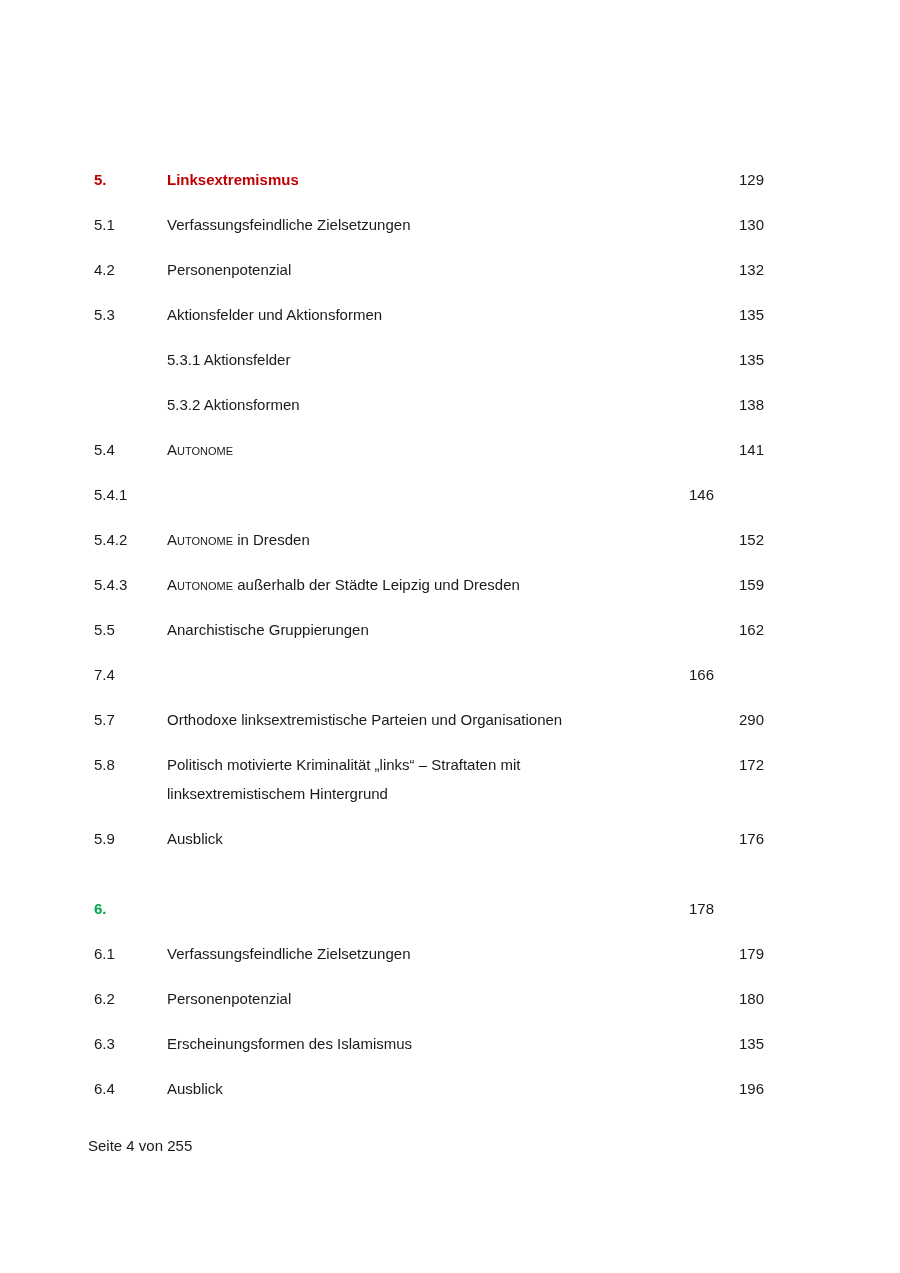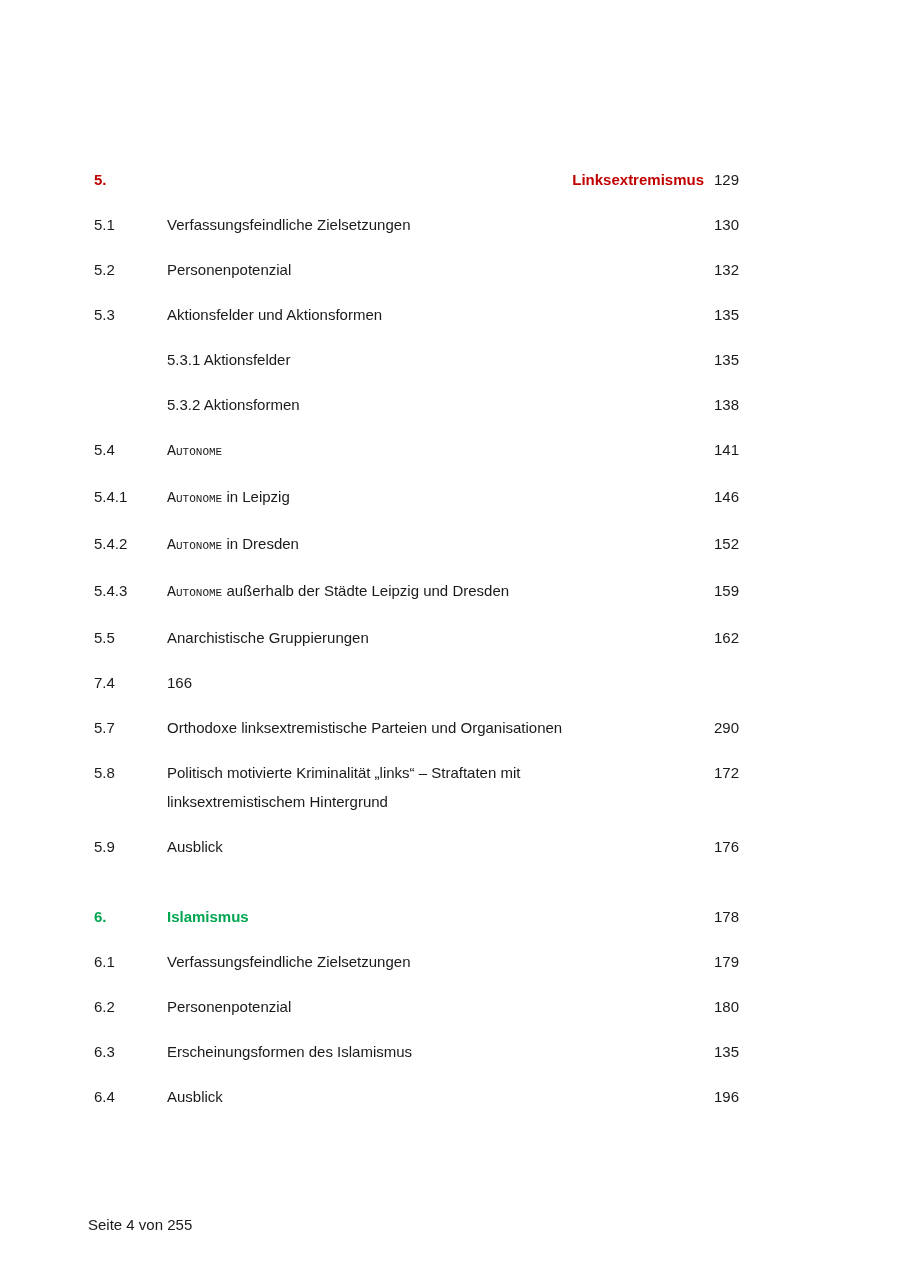--- a/index.html
+++ b/index.html
@@ -25,55 +25,55 @@
   }
   .toc-row {
     display: grid;
     grid-template-columns: 73px 1fr 50px;
     line-height: 29px;
     margin-bottom: 11.6px;
     margin-top: 16px;
   }
   .toc-row .num   { text-align: left; }
   .toc-row .title { text-align: left; padding-right: 10px; }
-  .toc-row .pg    { }
+  .toc-row .pg    { text-align: right; }
   .section-header {
     font-weight: bold;
     margin-top: 41px;
   }
   .section-header:first-child { margin-top: 0; }
   .section-header .pg {
     font-weight: normal;
     color: #1a1a1a;
   }
-  .sc { font-variant: small-caps; font-family: Liberation Mono, monospace; }
+  .sc { font-variant: small-caps; }
   .footer {
     position: absolute;
     left: 88px;
-    top: 1210px;
+    top: 1131px;
     line-height: 29px;
   }
 </style>
 </head>
 <body>
 
 <div class="page">
   <div class="toc" id="toc">
       <div class="toc-row section-header">
         <div class="num" style="color: rgb(192, 0, 0);">5.</div>
-        <div class="title" style="color: rgb(192, 0, 0); text-align: right;">Linksextremismus</div>
+        <div class="title" style="color: rgb(192, 0, 0);">Linksextremismus</div>
         <div class="pg">129</div>
       </div>
       <div class="toc-row">
         <div class="num">5.1</div>
         <div class="title"><span>Verfassungsfeindliche Zielsetzungen</span></div>
         <div class="pg">130</div>
       </div>
       <div class="toc-row">
-        <div class="num">5.2</div>
+        <div class="num">4.2</div>
         <div class="title"><span>Personenpotenzial</span></div>
         <div class="pg">132</div>
       </div>
       <div class="toc-row">
         <div class="num">5.3</div>
         <div class="title"><span>Aktionsfelder und Aktionsformen</span></div>
         <div class="pg">135</div>
       </div>
       <div class="toc-row">
         <div class="num"></div>
@@ -85,21 +85,20 @@
         <div class="title"><span>5.3.2 Aktionsformen</span></div>
         <div class="pg">138</div>
       </div>
       <div class="toc-row">
         <div class="num">5.4</div>
         <div class="title"><span class="sc">Autonome</span></div>
         <div class="pg">141</div>
       </div>
       <div class="toc-row">
         <div class="num">5.4.1</div>
-        <div class="title"><span class="sc">Autonome</span><span> in Leipzig</span></div>
         <div class="pg">146</div>
       </div>
       <div class="toc-row">
         <div class="num">5.4.2</div>
         <div class="title"><span class="sc">Autonome</span><span> in Dresden</span></div>
         <div class="pg">152</div>
       </div>
       <div class="toc-row">
         <div class="num">5.4.3</div>
         <div class="title"><span class="sc">Autonome</span><span> außerhalb der Städte Leipzig und Dresden</span></div>
@@ -124,21 +123,20 @@
         <div class="title"><span>Politisch motivierte Kriminalität „links“ – Straftaten mit</span><br><span>linksextremistischem Hintergrund</span></div>
         <div class="pg">172</div>
       </div>
       <div class="toc-row">
         <div class="num">5.9</div>
         <div class="title"><span>Ausblick</span></div>
         <div class="pg">176</div>
       </div>
       <div class="toc-row section-header">
         <div class="num" style="color: rgb(0, 166, 80);">6.</div>
-        <div class="title" style="color: rgb(0, 166, 80);">Islamismus</div>
         <div class="pg">178</div>
       </div>
       <div class="toc-row">
         <div class="num">6.1</div>
         <div class="title"><span>Verfassungsfeindliche Zielsetzungen</span></div>
         <div class="pg">179</div>
       </div>
       <div class="toc-row">
         <div class="num">6.2</div>
         <div class="title"><span>Personenpotenzial</span></div>

